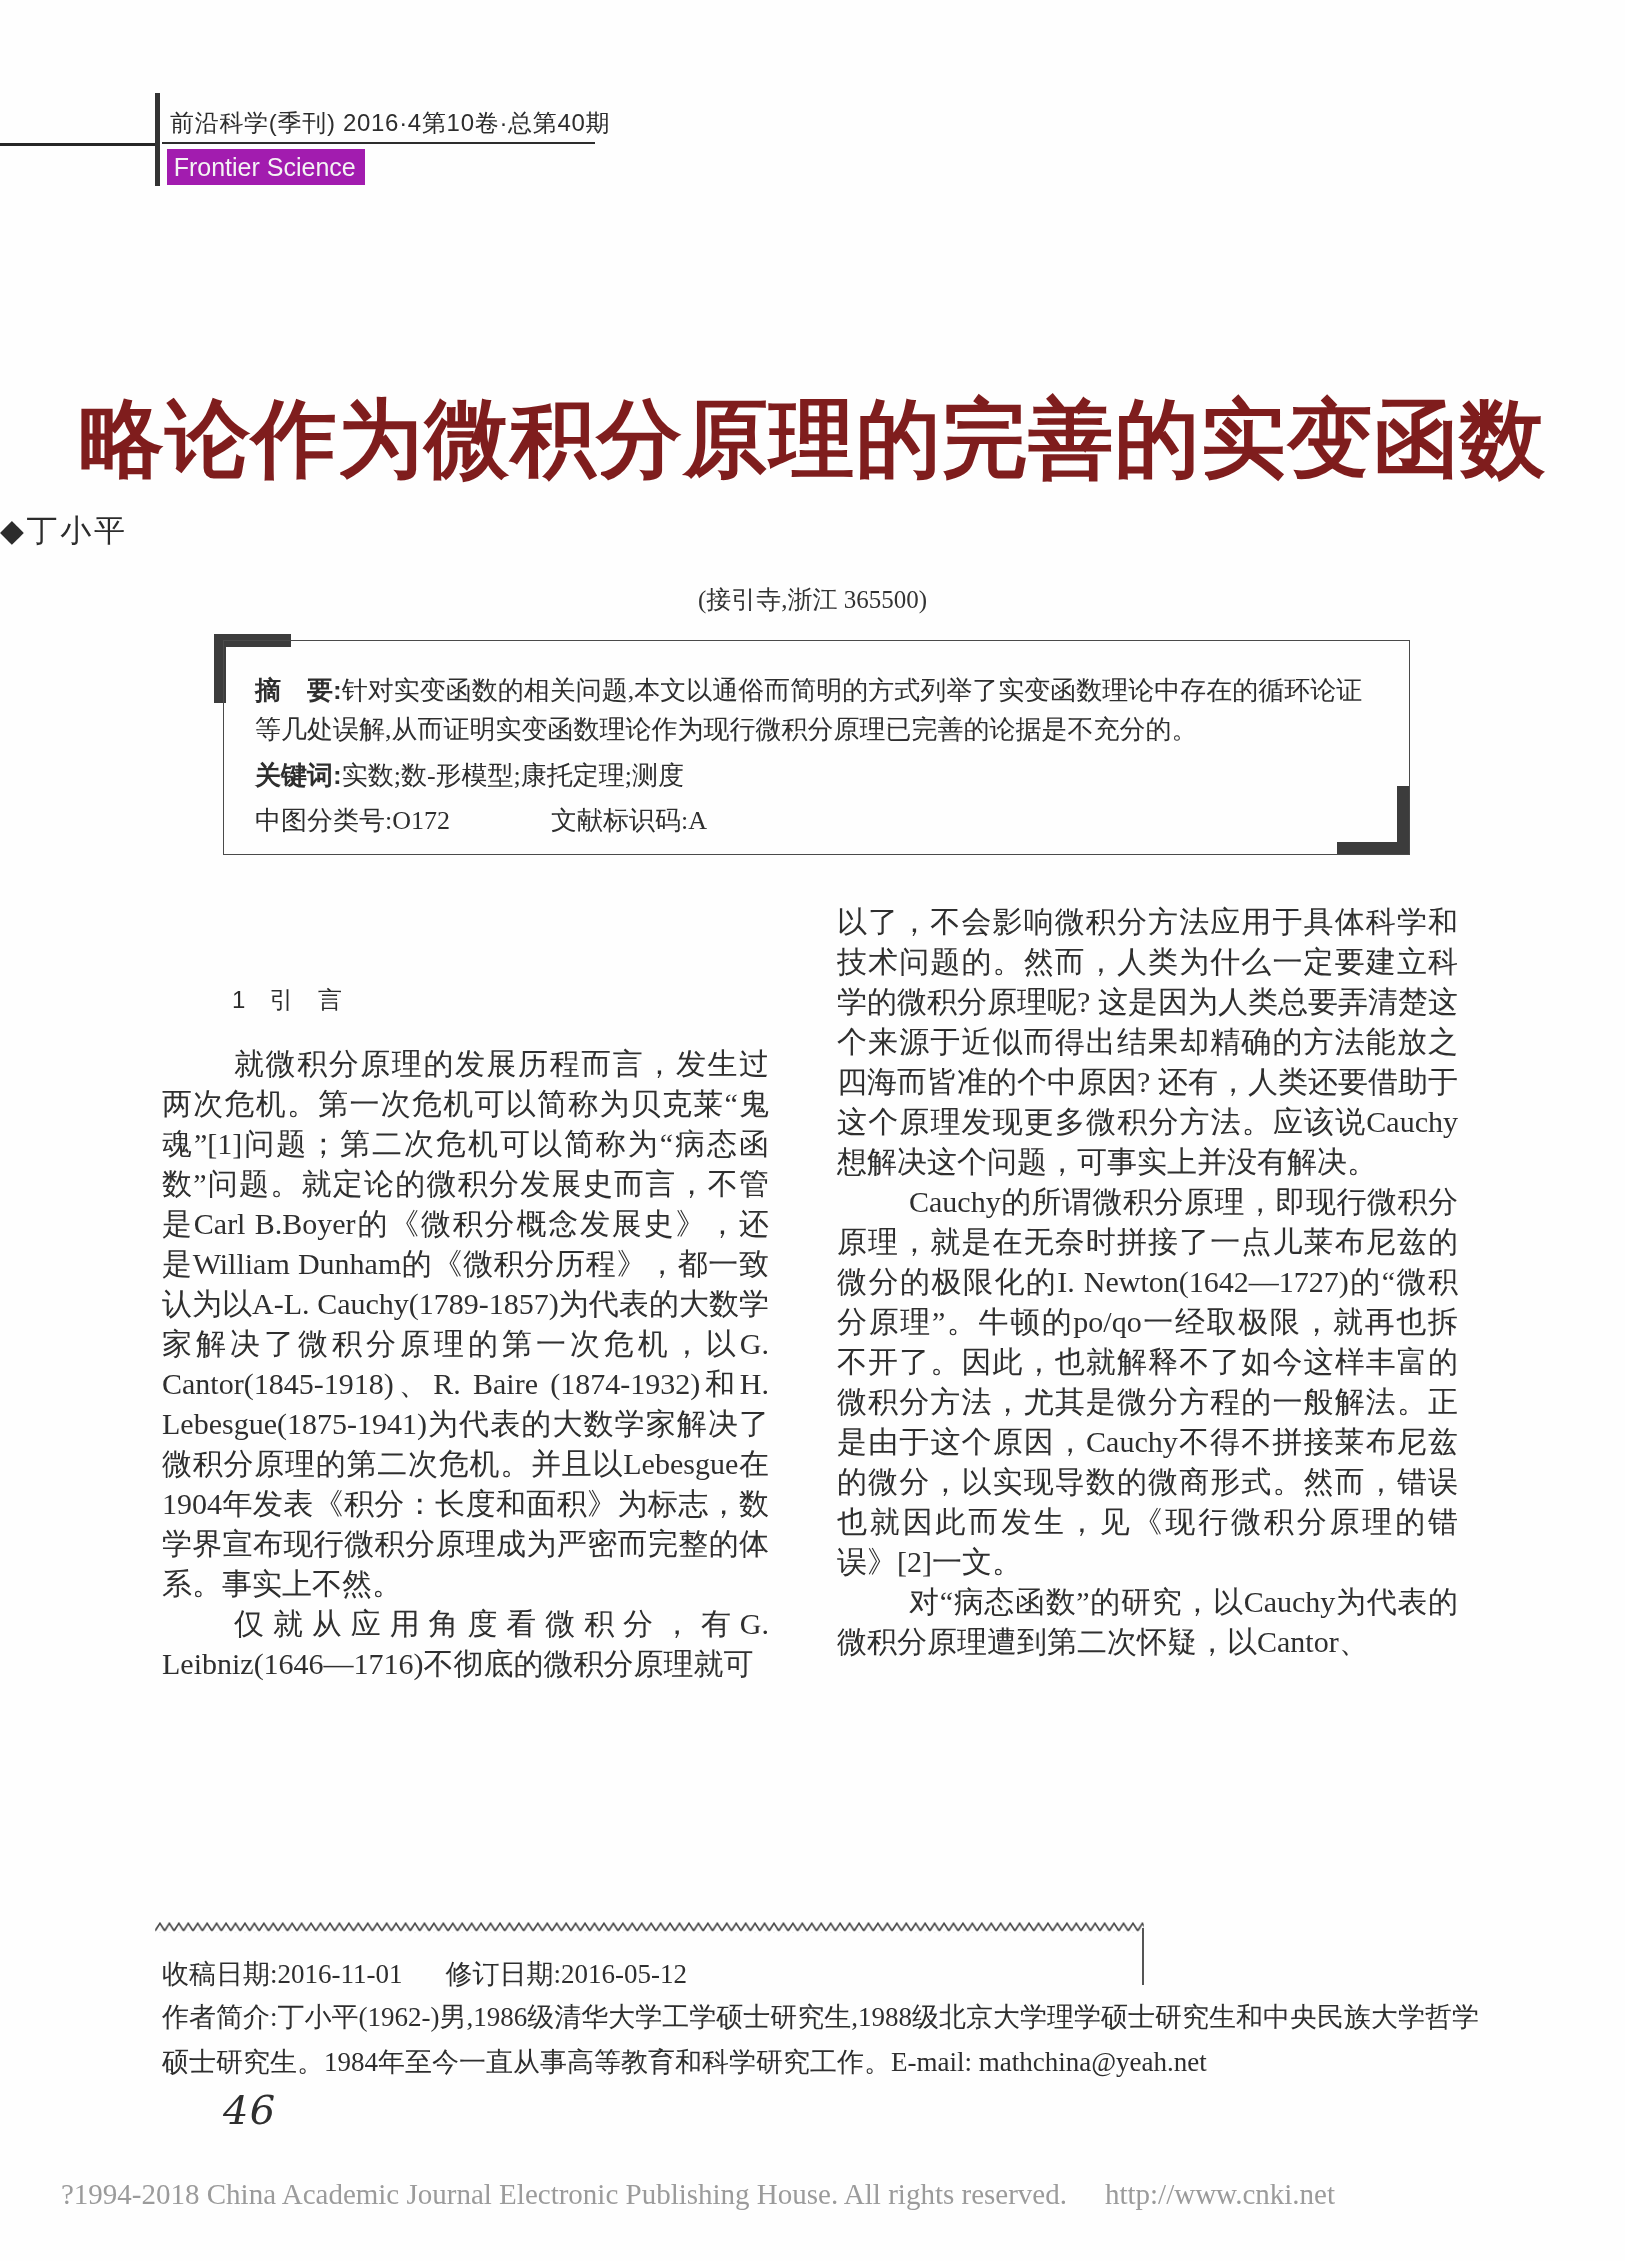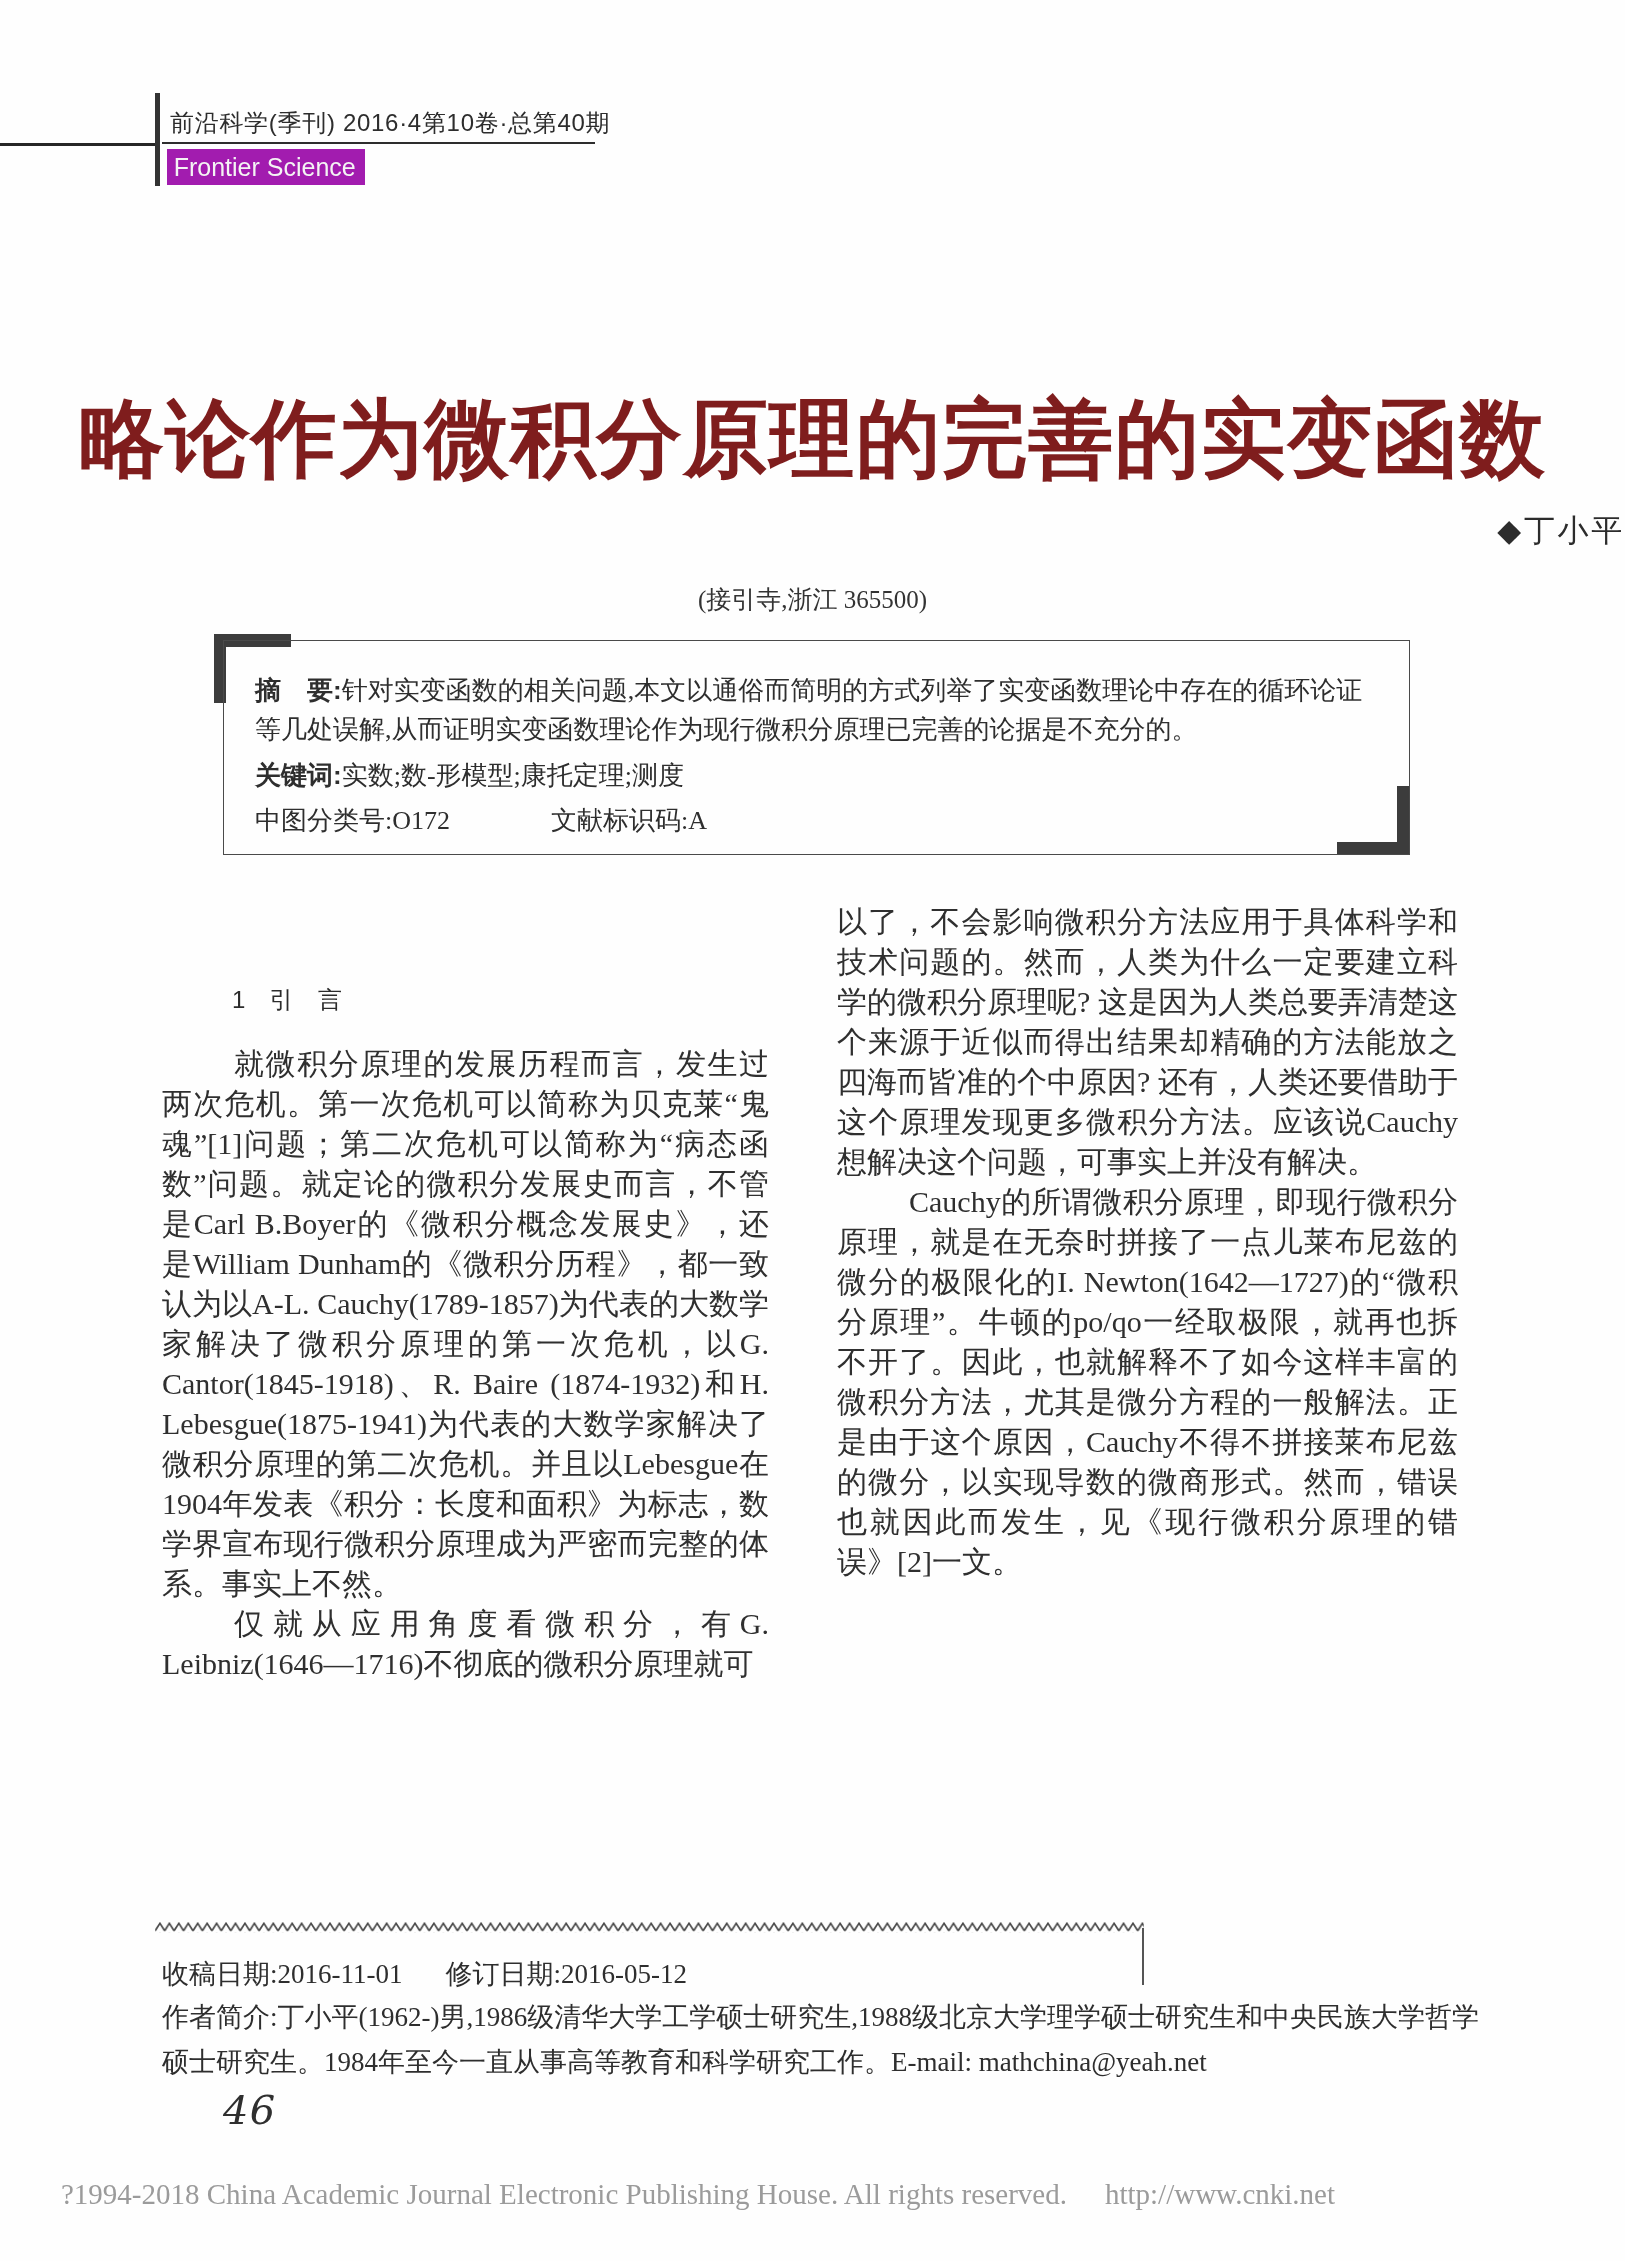--- a/index.html
+++ b/index.html
@@ -34,21 +34,21 @@
   
   .article-title {
     position: absolute; left: 0; top: 382px; width: 1625px;
     text-align: center;
     font-family: "Liberation Sans", sans-serif;
     font-size: 85px; font-weight: 900; letter-spacing: 1.3px; color: #7f1d1d;
     white-space: nowrap;
   }
   .article-author {
     position: absolute; left: 0; top: 510px; width: 1625px;
-    text-align: right; font-size: 31px; color: #2c2c2c; letter-spacing: 2.7px;
+    text-align: left; font-size: 31px; color: #2c2c2c; letter-spacing: 2.7px;
   }
   .article-affiliation {
     position: absolute; left: 0; top: 583px; width: 1625px;
     text-align: center; font-size: 25px; color: #333;
   }
 
   
   .abstract-box {
     position: absolute; left: 223px; top: 640px; width: 1187px; height: 215px;
     border: 1.3px solid #4a4a4a; box-sizing: border-box;
@@ -124,20 +124,21 @@
 
   <div class="col col-left">
     <h2 class="section-heading">1 引 言</h2>
     <p class="para">就微积分原理的发展历程而言，发生过两次危机。第一次危机可以简称为贝克莱“鬼魂”[1]问题；第二次危机可以简称为“病态函数”问题。就定论的微积分发展史而言，不管是Carl B.Boyer的《微积分概念发展史》，还是William Dunham的《微积分历程》，都一致认为以A-L. Cauchy(1789-1857)为代表的大数学家解决了微积分原理的第一次危机，以G. Cantor(1845-1918)、R. Baire (1874-1932)和H. Lebesgue(1875-1941)为代表的大数学家解决了微积分原理的第二次危机。并且以Lebesgue在1904年发表《积分：长度和面积》为标志，数学界宣布现行微积分原理成为严密而完整的体系。事实上不然。</p>
     <p class="para">仅就从应用角度看微积分，有G. Leibniz(1646—1716)不彻底的微积分原理就可</p>
   </div>
 
   <div class="col col-right">
     <p class="para noindent">以了，不会影响微积分方法应用于具体科学和技术问题的。然而，人类为什么一定要建立科学的微积分原理呢? 这是因为人类总要弄清楚这个来源于近似而得出结果却精确的方法能放之四海而皆准的个中原因? 还有，人类还要借助于这个原理发现更多微积分方法。应该说Cauchy想解决这个问题，可事实上并没有解决。</p>
     <p class="para">Cauchy的所谓微积分原理，即现行微积分原理，就是在无奈时拼接了一点儿莱布尼兹的微分的极限化的I. Newton(1642—1727)的“微积分原理”。牛顿的po/qo一经取极限，就再也拆不开了。因此，也就解释不了如今这样丰富的微积分方法，尤其是微分方程的一般解法。正是由于这个原因，Cauchy不得不拼接莱布尼兹的微分，以实现导数的微商形式。然而，错误也就因此而发生，见《现行微积分原理的错误》[2]一文。</p>
+    <p class="para">对“病态函数”的研究，以Cauchy为代表的微积分原理遭到第二次怀疑，以Cantor、</p>
   </div>
 
   <svg class="zigzag" width="989" height="10.8" viewBox="0 0 1465 16">
     <defs>
       <pattern id="zz" width="14" height="16" patternUnits="userSpaceOnUse">
         <path d="M0 13 L7 2 L14 13" fill="none" stroke="#4a4a4a" stroke-width="2.5"></path>
       </pattern>
     </defs>
     <rect width="1465" height="16" fill="url(#zz)"></rect>
   </svg>

